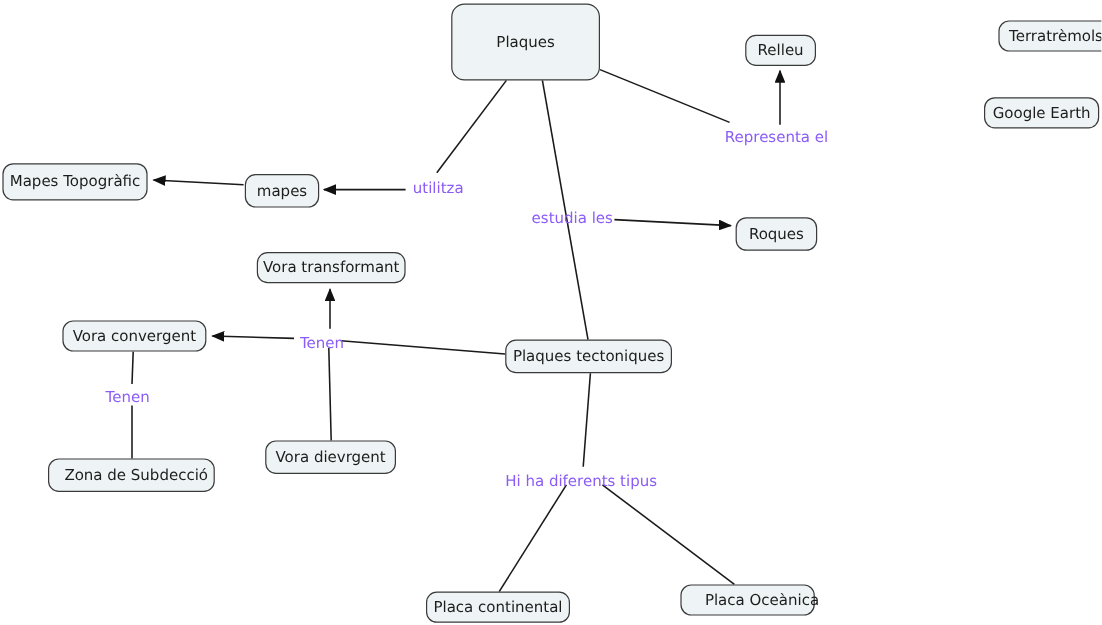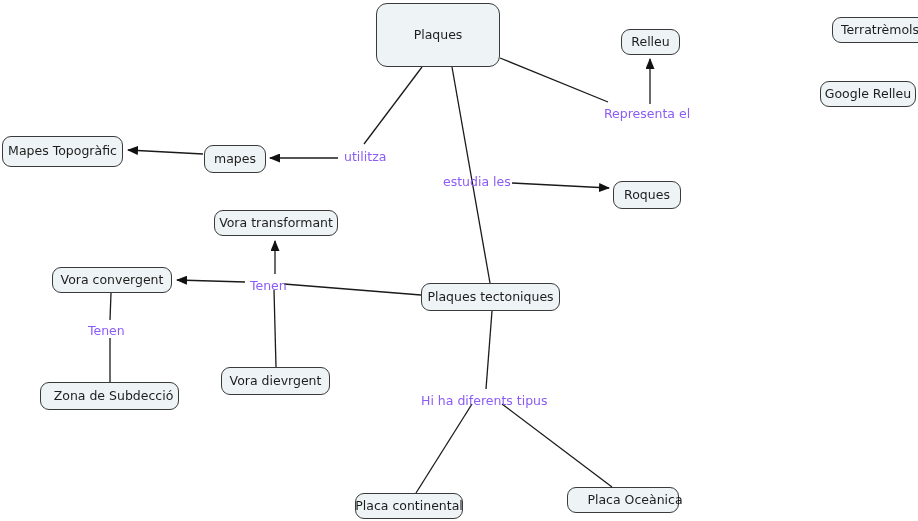--- a/index.html
+++ b/index.html
@@ -88,21 +88,21 @@
       <div class="node big" style="left: 376px; top: 3px; width: 124px; height: 64px;">
         <span>Plaques</span>
       </div>
       <div class="node" style="left: 621px; top: 29px; width: 59px; height: 26px;">
         <span>Relleu</span>
       </div>
       <div class="node" style="left: 820px; top: 17px; width: 96px; height: 26px; margin-left: 12px;">
         <span>Terratrèmols</span>
       </div>
       <div class="node" style="left: 820px; top: 81px; width: 96px; height: 26px;">
-        <span>Google Relleu</span>
+        <span>Google Earth</span>
       </div>
       <div class="node" style="left: 2px; top: 136px; width: 121px; height: 31px;">
         <span>Mapes Topogràfic</span>
       </div>
       <div class="node" style="left: 204px; top: 145px; width: 62px; height: 28px;">
         <span>mapes</span>
       </div>
       <div class="node" style="left: 613px; top: 181px; width: 68px; height: 28px;">
         <span>Roques</span>
       </div>
@@ -114,21 +114,21 @@
       </div>
       <div class="node" style="left: 421px; top: 283px; width: 139px; height: 28px;">
         <span>Plaques tectoniques</span>
       </div>
       <div class="node" style="left: 221px; top: 367px; width: 109px; height: 28px;">
         <span>Vora dievrgent</span>
       </div>
       <div class="node" style="left: 40px; top: 382px; width: 139px; height: 28px; padding-left: 16px;">
         <span>Zona de Subdecció</span>
       </div>
-      <div class="node" style="left: 355px; top: 493px; width: 108px; height: 26px;">
+      <div class="node" style="left: 355px; top: 493px; width: 120px; height: 26px;">
         <span>Placa continental</span>
       </div>
       <div class="node" style="left: 567px; top: 487px; width: 112px; height: 26px; padding-left: 32px;">
         <span>Placa Oceànica</span>
       </div>
     </div>
   <div id="labels-group">
       <div class="link-label" style="left: 604px; top: 108px;">Representa el</div>
       <div class="link-label" style="left: 344px; top: 151px;">utilitza</div>
       <div class="link-label" style="left: 443px; top: 176px;">estudia les</div>

